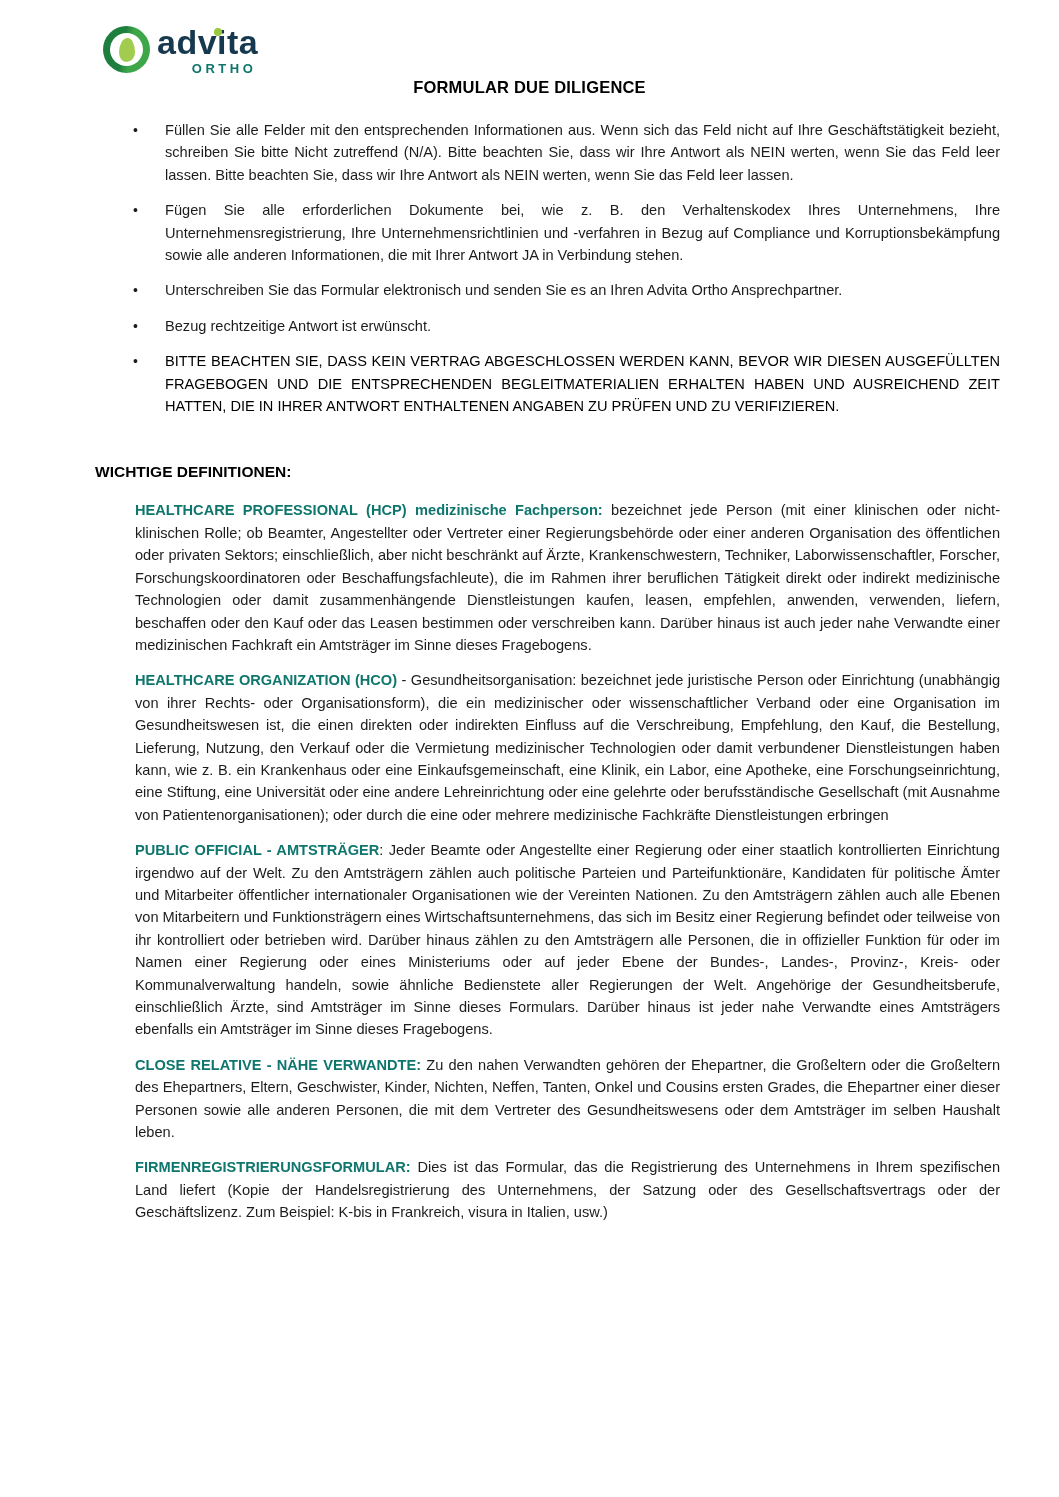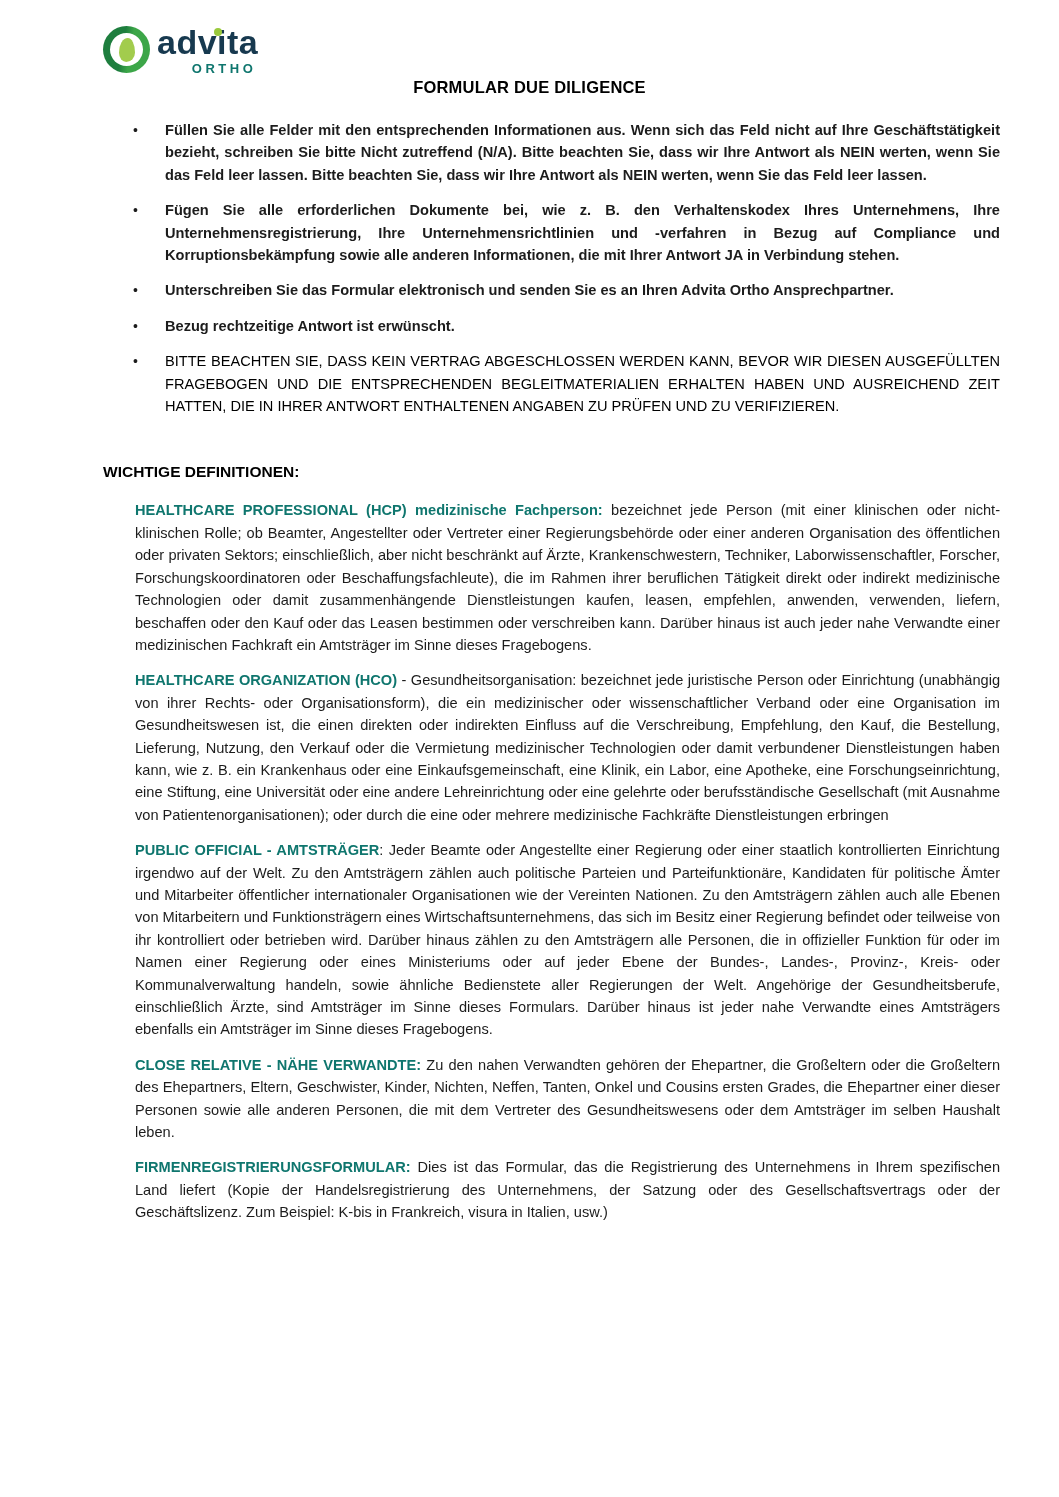--- a/index.html
+++ b/index.html
@@ -113,25 +113,24 @@
     flex: 0 0 32px;
     font-size: 14px;
     line-height: 22.4px;
     color: #1c1c1c;
   }
   .bullet-text {
     flex: 1;
     font-size: 14.6px;
     line-height: 22.4px;
     text-align: justify;
-    font-weight: bold;
   }
   .bullet.bold .bullet-text { font-weight: normal; color: #000; }
 
-  .definitions-heading { margin-top: 46px; margin-bottom: 18px; margin-left: 8px; }
+  .definitions-heading { margin-top: 46px; margin-bottom: 18px; }
   .definitions { margin-left: 40px; }
   .definition {
     font-size: 14.6px;
     line-height: 22.4px;
     text-align: justify;
     margin-bottom: 13px;
   }
   .definition .lead { font-weight: bold; color: #0f766e; }
 
   

